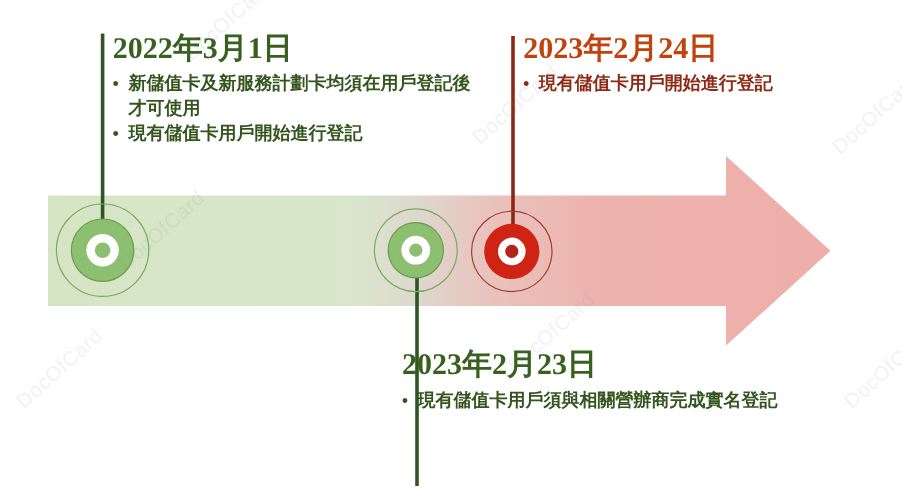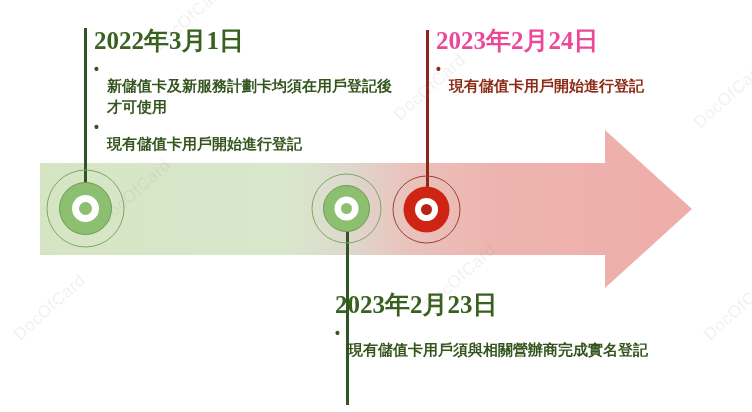--- a/index.html
+++ b/index.html
@@ -47,34 +47,34 @@
   
   .block { position:absolute; }
   .block .head {
     font-family:"Liberation Serif", serif;
     font-weight:bold;
     font-size:25px;
     line-height:30px;
     white-space:nowrap;
   }
   .head-green { color:#38601f; }
-  .head-red   { color:#ec4899; }
+  .head-red   { color:#c2410c; }
   .bullets { margin-top:3px; }
   .bullet {
     display:flex;
     align-items:flex-start;
     font-size:15px;
     line-height:21px;
     font-weight:bold;
     font-family:"Liberation Sans", sans-serif;
   }
   .b-green { color:#35551f; }
   .b-red   { color:#8c2b16; }
   .dot { flex:0 0 auto; width:13px; text-align:left; font-size:14px; line-height:21px; }
-  .btext { flex:1 1 auto;margin-top:16px; }
+  .btext { flex:1 1 auto; }
 
   #block-1 { left:94px;  top:26px;  width:300px; }
   #block-2 { left:436px; top:26px;  width:236px; }
   #block-3 { left:335px; top:290px; width:330px; }
 </style>
 </head>
 <body>
 
 <div id="stage">
 

